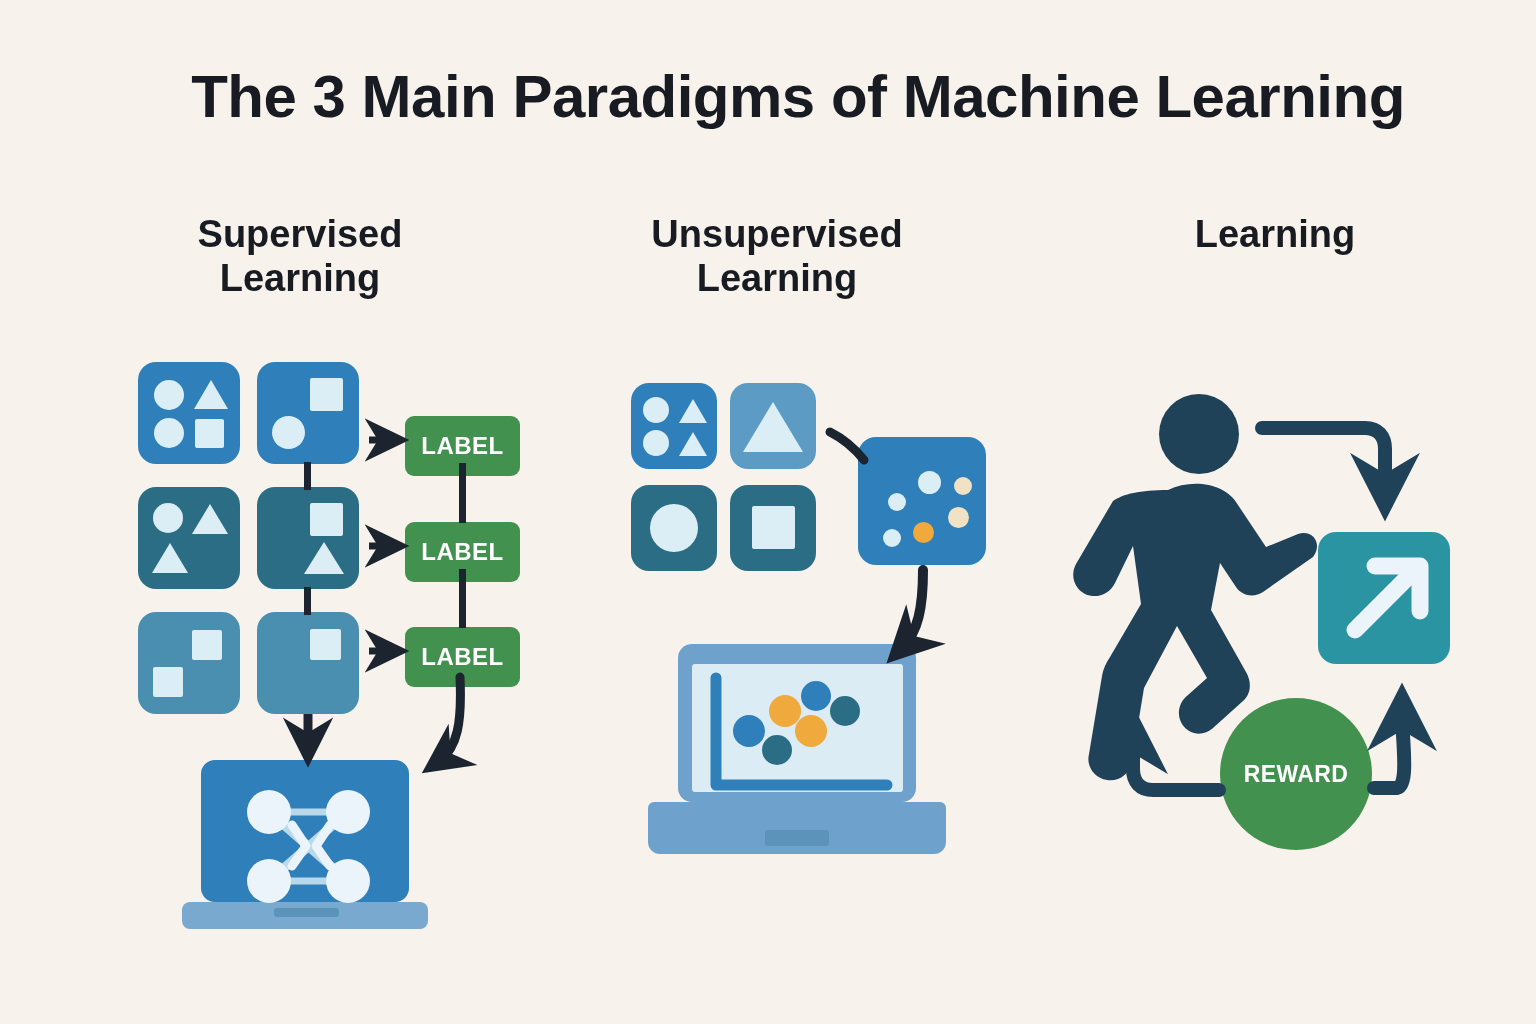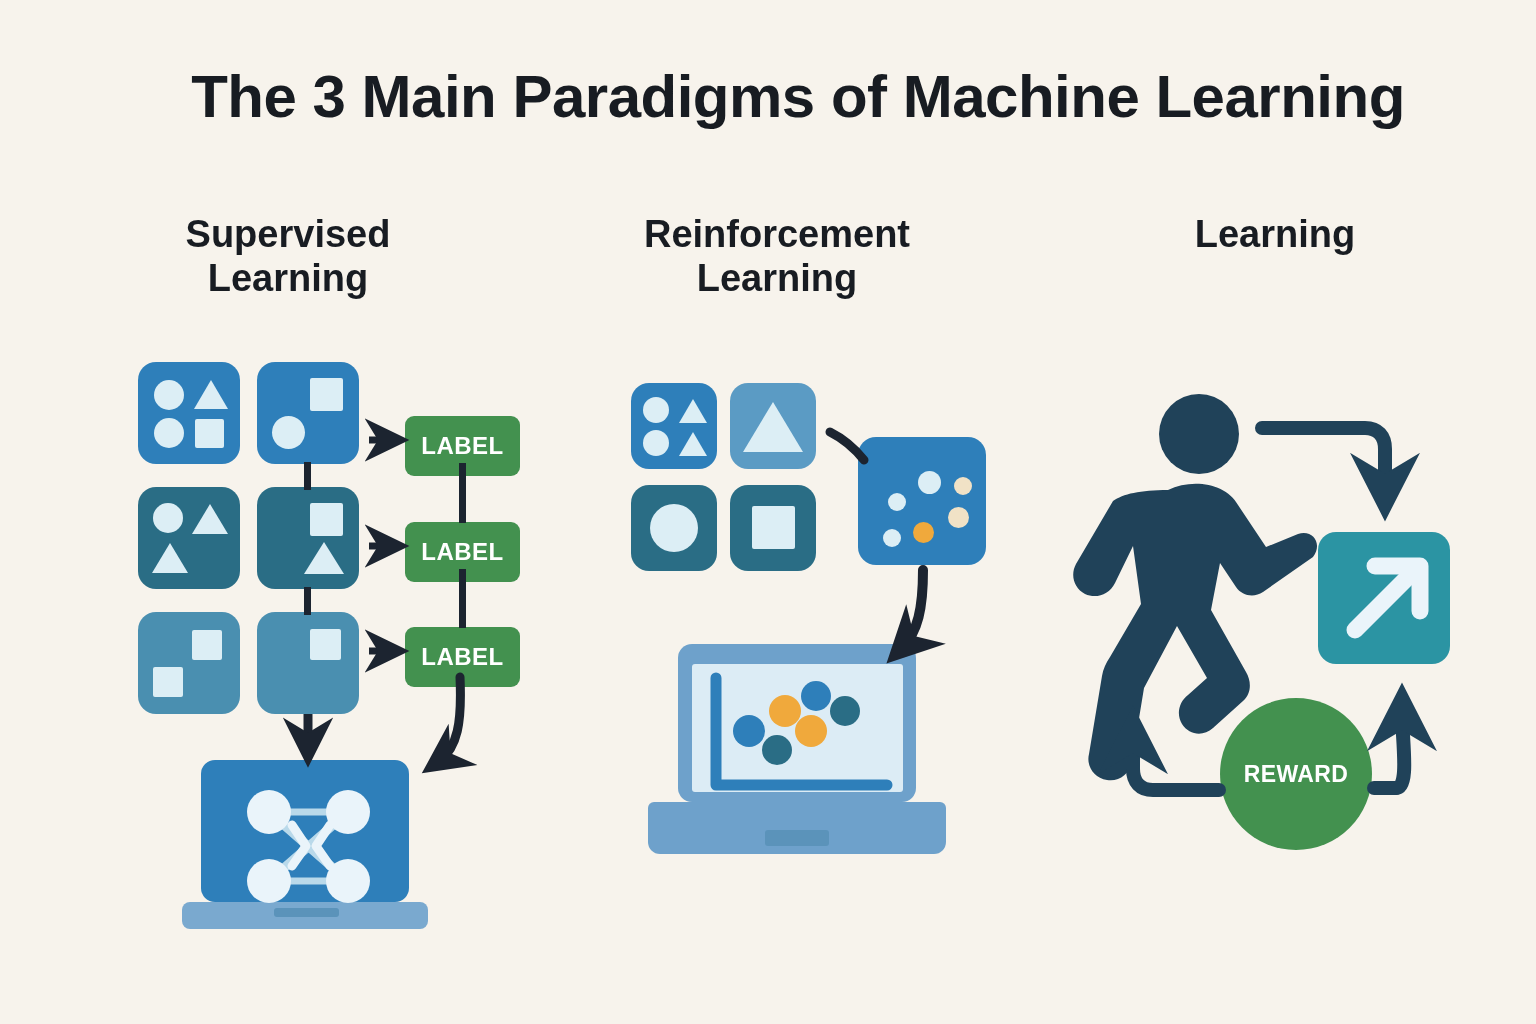--- a/index.html
+++ b/index.html
@@ -41,21 +41,21 @@
   .col-heading {
     position: absolute;
     font-size: 38px;
     font-weight: bold;
     color: #181c22;
     text-align: center;
     line-height: 1.17;
     width: 420px;
   }
   .col-heading .l2 { display: block; }
-  #head-sup  { left: 48px;   top: 212px; }
+  #head-sup  { left: 60px;   top: 212px; }
   #head-uns  { left: 537px;  top: 212px; }
   #head-rl   { left: 1035px; top: 212px; }
 
   
   .tile {
     position: absolute;
     border-radius: 18px;
     box-sizing: border-box;
   }
   .shape { position: absolute; }
@@ -141,21 +141,21 @@
 
 <div class="canvas">
 
   <div class="title">The 3 Main Paradigms of Machine Learning</div>
 
   <div class="col-heading" id="head-sup">
     <span>Supervised</span>
     <span class="l2">Learning</span>
   </div>
   <div class="col-heading" id="head-uns">
-    <span>Reinforcement</span>
+    <span>Unsupervised</span>
     <span class="l2">Learning</span>
   </div>
   <div class="col-heading" id="head-rl">
     <span class="l2">Learning</span>
   </div>
 
   <div class="tile" style="left:108px; top:362px; width:102px; height:102px; background:#2e7fba;">
     <div class="shape circle" style="left:16px; top:18px; width:30px; height:30px;"></div>
     <div class="shape tri" style="left:56px; top:18px; border-width:0 17px 29px 17px;"></div>
     <div class="shape circle" style="left:16px; top:56px; width:30px; height:30px;"></div>

